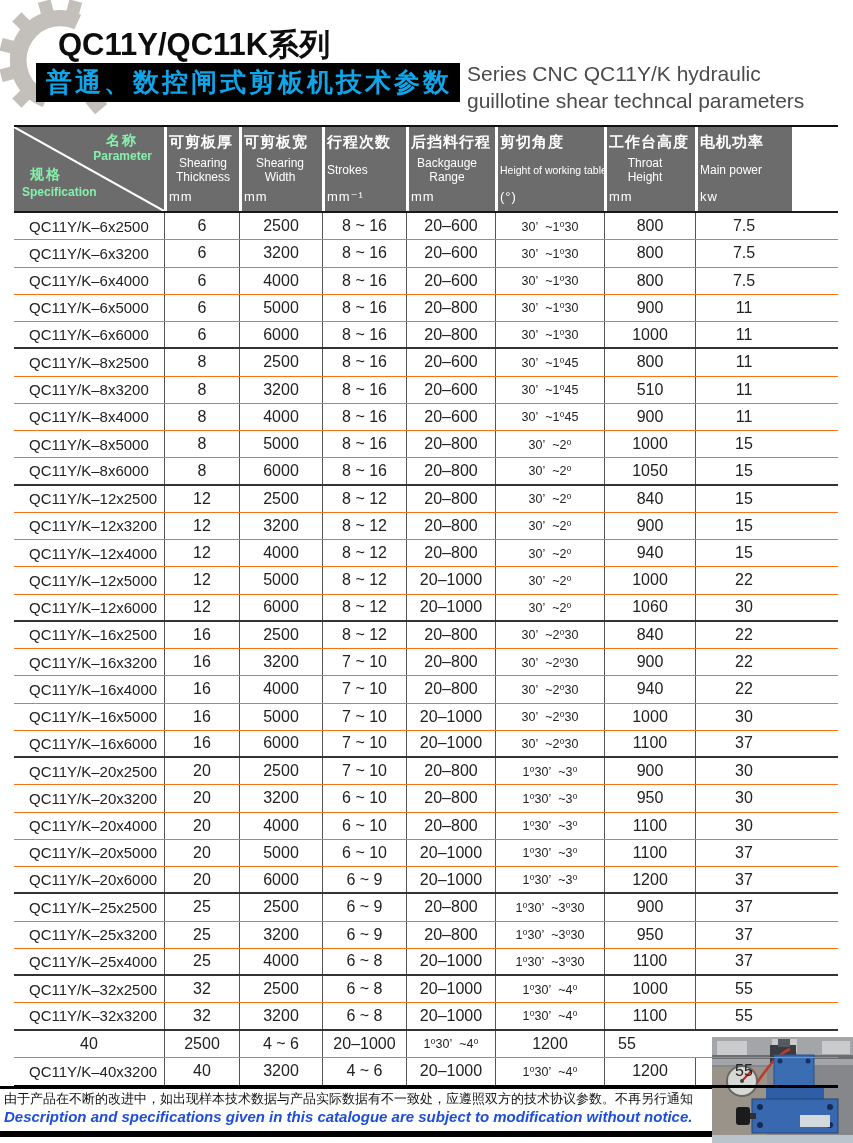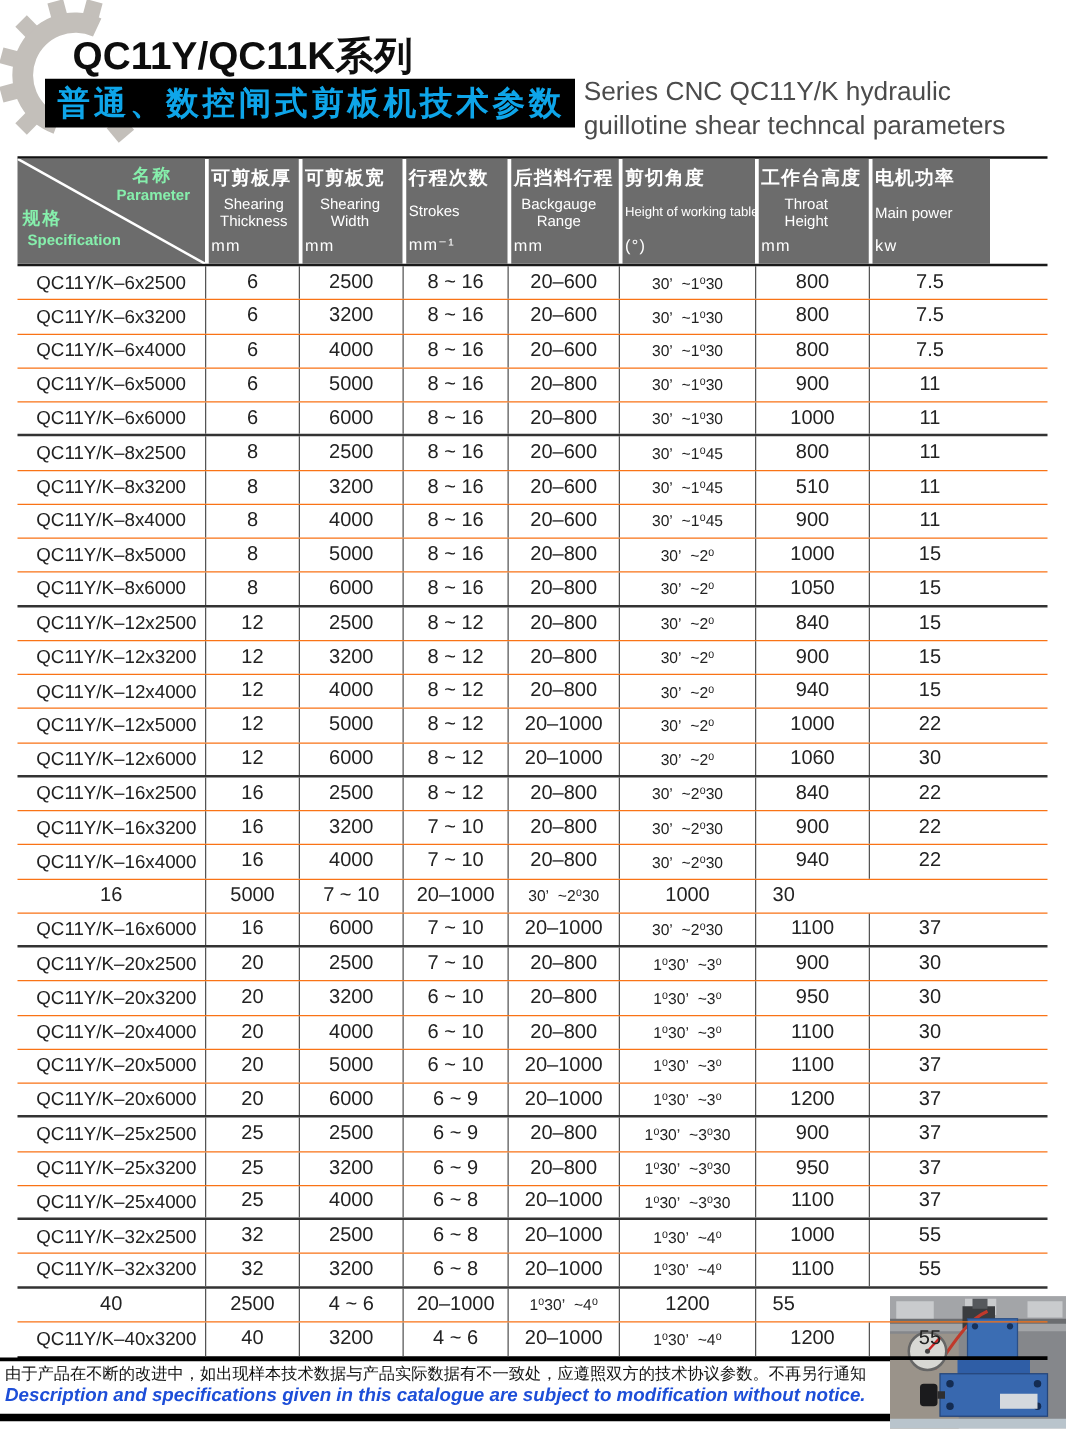--- a/index.html
+++ b/index.html
@@ -38,21 +38,21 @@
   }
   .hcell.c7 { margin-right:46px; }
   .hcn  { font-size:15px; font-weight:bold; letter-spacing:1px; white-space:nowrap; }
   .hen  { font-size:12px; line-height:13.5px; max-width:72px; }
   .hcell.c5 .hen { font-size:10.5px; max-width:none; white-space:nowrap; }
   .hunit{ font-size:13px; letter-spacing:1px; }
   .corner { position:relative; background:#6c6c6c; color:#86efac; }
   .corner .lbl { position:absolute; font-weight:bold; }
   .corner .cn1 { top:5px;  right:26px; font-size:14px; letter-spacing:2px; }
   .corner .en1 { top:22px; right:12px; font-size:12px; }
-  .corner .cn2 { top:39px; left:4px;  font-size:14px; letter-spacing:2px; }
+  .corner .cn2 { top:39px; left:16px;  font-size:14px; letter-spacing:2px; }
   .corner .en2 { top:58px; left:8px;   font-size:12px; }
   .t-body { border-bottom:3px solid #000; }
   .trow {
     display:grid; grid-template-columns:150px 75px 83px 84px 89px 109px 91px 143px;
     height:27.25px; box-sizing:border-box; border-bottom:1px solid #f97316;
   }
   .trow.gend { border-bottom:2px solid #333; }
   .trow:last-child { border-bottom:none; }
   .tcell {
     display:flex; align-items:center; justify-content:center; box-sizing:border-box;
@@ -323,20 +323,21 @@
           <div class="tcell c0">QC11Y/K–16x4000</div>
           <div class="tcell c1">16</div>
           <div class="tcell c2">4000</div>
           <div class="tcell c3">7 ~ 10</div>
           <div class="tcell c4">20–800</div>
           <div class="tcell c5">30’ ~2⁰30</div>
           <div class="tcell c6">940</div>
           <div class="tcell c7">22</div>
         </div>
         <div class="trow">
+          <div class="tcell c0">QC11Y/K–16x5000</div>
           <div class="tcell c1">16</div>
           <div class="tcell c2">5000</div>
           <div class="tcell c3">7 ~ 10</div>
           <div class="tcell c4">20–1000</div>
           <div class="tcell c5">30’ ~2⁰30</div>
           <div class="tcell c6">1000</div>
           <div class="tcell c7">30</div>
         </div>
         <div class="trow gend">
           <div class="tcell c0">QC11Y/K–16x6000</div>

